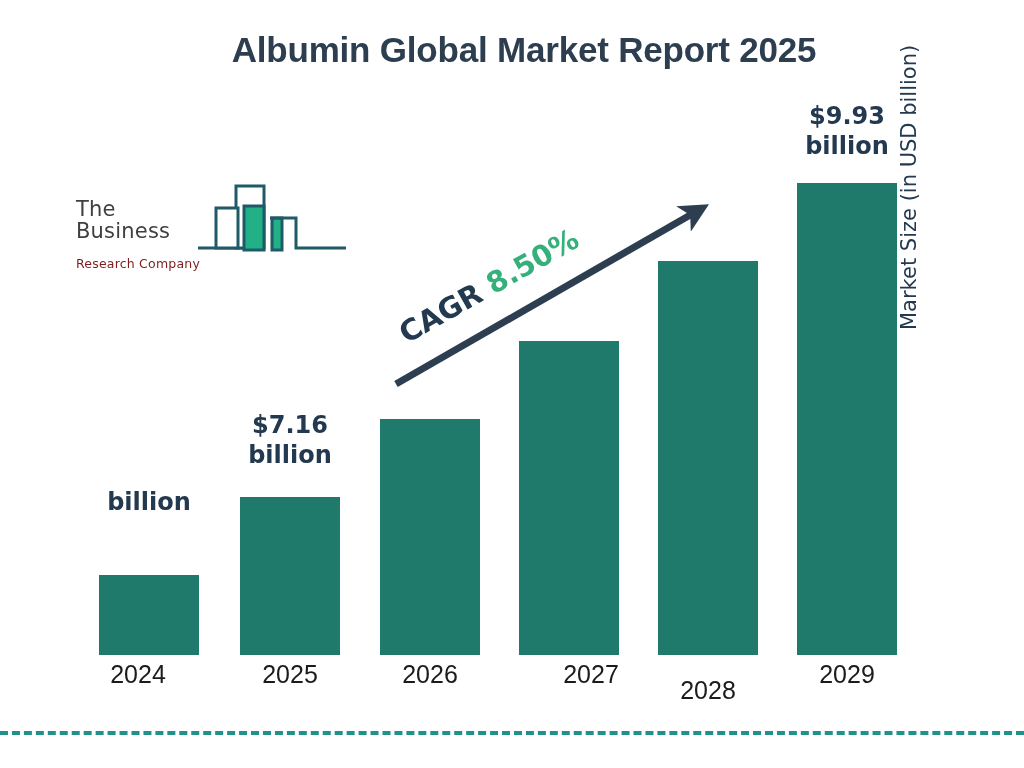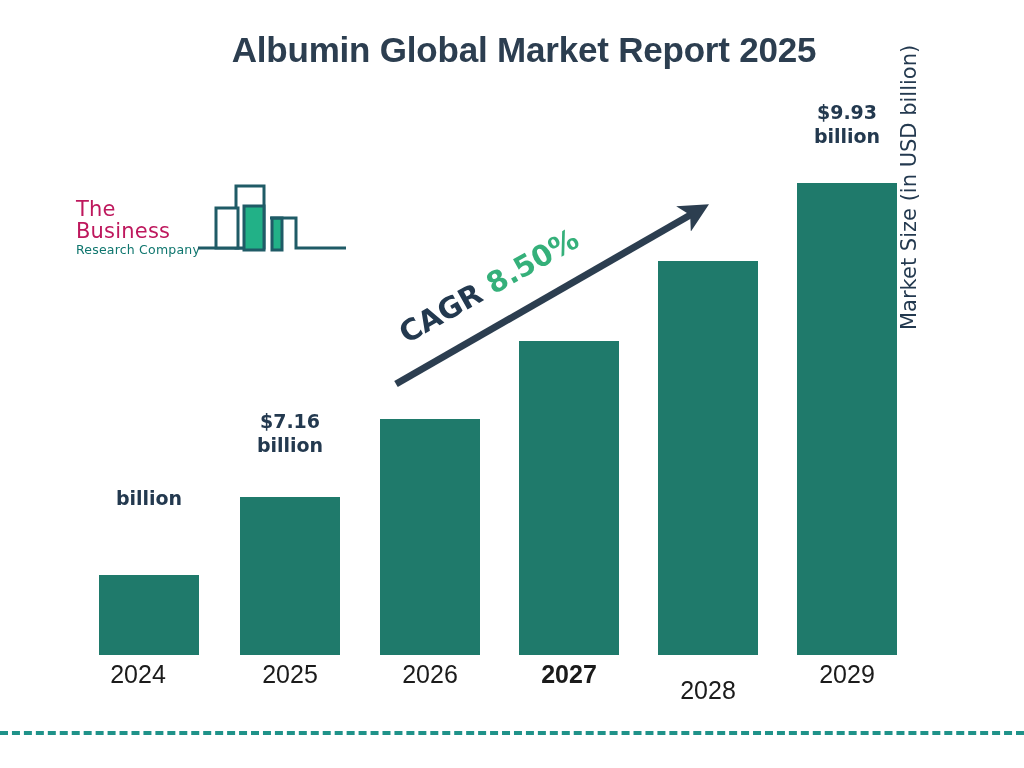--- a/index.html
+++ b/index.html
@@ -46,48 +46,48 @@
   }
   #logo-text-wrap {
     position: absolute;
     left: 0;
     top: 20px;
     width: 130px;
     text-align: left;
   }
   #logo-line1 {
     font-size: 21px;
-    color: #be185d;
+    color: #404040;
     font-family: "DejaVu Sans", sans-serif;
     line-height: 1.05;
     letter-spacing: 0.2px;
   }
   #logo-line2 {
     font-size: 12.5px;
-    color: #0f766e;
+    color: #7f1d1d;
     font-family: "DejaVu Sans", sans-serif;
     letter-spacing: 0.2px;
     line-height: 1.1;
-    margin-top: 1px;
+    margin-top: 15px;
   }
   #logo-mark {
     position: absolute;
     left: 120px;
     top: 0px;
   }
 
   
   .bar {
     position: absolute;
     background: #1f7a6b;
   }
   .bar-value {
     position: absolute;
     text-align: center;
-    font-size: 19px;
+    font-size: 24px;
     font-weight: bold;
     color: #23394f;
     line-height: 1.25;
     font-family: "DejaVu Sans", sans-serif;
   }
   .x-tick {
     position: absolute;
     top: 660px;
     text-align: center;
     font-size: 25px;
@@ -188,21 +188,21 @@
     <div>billion</div>
   </div>
   <div class="bar-value" style="left:777px; top:101px; width:140px;">
     <div>$9.93</div>
     <div>billion</div>
   </div>
 
   <div class="x-tick" style="left:88px; width:100px;">2024</div>
   <div class="x-tick" style="left:240px; width:100px;">2025</div>
   <div class="x-tick" style="left:380px; width:100px;">2026</div>
-  <div class="x-tick" style="left:519px; width:100px;font-weight:bold;">2027</div>
+  <div class="x-tick" style="left:541px; width:100px;">2027</div>
   <div class="x-tick" style="left:658px; width:100px;margin-top:16px;">2028</div>
   <div class="x-tick" style="left:797px; width:100px;">2029</div>
 
   <div id="y-axis-label">Market Size (in USD billion)</div>
 
   <svg id="cagr-arrow">
     <defs>
       <marker id="arrowhead" markerWidth="4.2" markerHeight="4.2" refX="1.4" refY="2.1" orient="auto">
         <path d="M0,0 L4.2,2.1 L0,4.2 L1.1,2.1 Z" fill="#2c3e50"></path>
       </marker>

